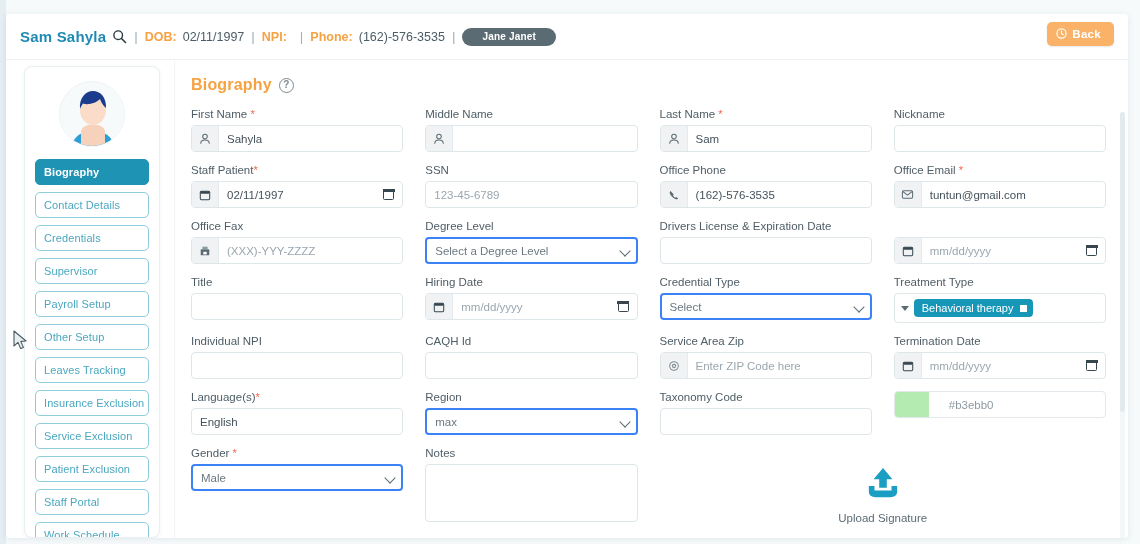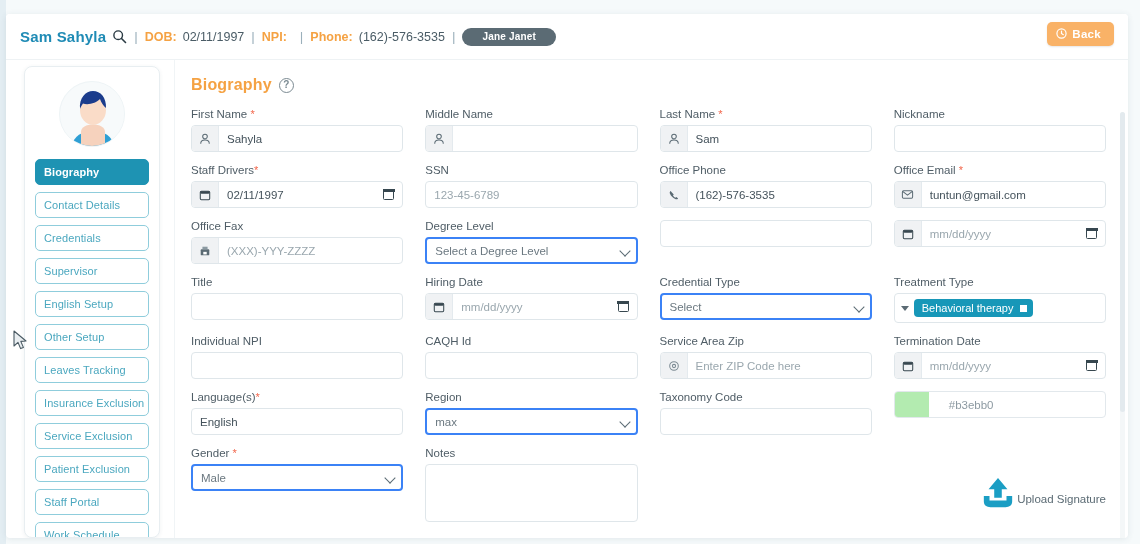--- a/index.html
+++ b/index.html
@@ -271,22 +271,22 @@
     border-radius: 4px;
     resize: none;
     font-family: "Liberation Sans", sans-serif;
     font-size: 11.5px;
     padding: 6px 8px;
     color: #44525b;
     outline: none;
   }
   .upload-block {
     grid-column: span 2;
-    display: flex; 
-    align-items: center; justify-content: flex-end;
+    display: flex; flex-direction: column;
+    align-items: center; justify-content: center;
     padding-top: 6px;
   }
   .up-caption { font-size: 11.5px; color: #5b6b74; margin-top: 7px; }
   .cursor-arrow { position: absolute; left: 13px; top: 330px; pointer-events: none; }
   .scroll-track {
     position: absolute;
     right: 3px; top: 52px;
     width: 5px; height: 466px;
     background: #f4f7f8;
     border-radius: 3px;
@@ -350,21 +350,21 @@
               <ellipse cx="33" cy="28" rx="13" ry="15" fill="#fadcc8"></ellipse>
               <path d="M20 27c-1-11 5.5-18 13-18s13.5 6.5 13 17c-2.5-2-5-6-6-9-3.5 4-12 6.5-17 4.5-1.5 2-2.5 4-3 5.5z" fill="#1b3c8c"></path>
             </svg>
           </div>
         </div>
         <div id="nav-list">
             <button class="nav-item active">Biography</button>
             <button class="nav-item">Contact Details</button>
             <button class="nav-item">Credentials</button>
             <button class="nav-item">Supervisor</button>
-            <button class="nav-item">English Setup</button>
+            <button class="nav-item">Payroll Setup</button>
             <button class="nav-item">Other Setup</button>
             <button class="nav-item">Leaves Tracking</button>
             <button class="nav-item">Insurance Exclusion</button>
             <button class="nav-item">Service Exclusion</button>
             <button class="nav-item">Patient Exclusion</button>
             <button class="nav-item">Staff Portal</button>
             <button class="nav-item">Work Schedule</button>
           </div>
       </div>
 
@@ -413,21 +413,21 @@
             </div>
           </div>
           <div class="fld">
             <label class="flabel">Nickname</label>
             <div class="inp-group">
               <input class="inp" value="" style="">
             </div>
           </div>
 
           <div class="fld">
-            <label class="flabel"><span>Staff Drivers</span><span class="req">*</span></label>
+            <label class="flabel"><span>Staff Patient</span><span class="req">*</span></label>
             <div class="inp-group date-box">
               <span class="inp-ic">
                   <svg width="12" height="12" viewBox="0 0 14 14">
                     <rect x="1.5" y="2.5" width="11" height="10" rx="1.3" fill="none" stroke="#37474f" stroke-width="1.2"></rect>
                     <rect x="1.5" y="2.5" width="11" height="3" rx="1.3" fill="#37474f"></rect>
                   </svg>
                 </span>
               <input class="inp" value="02/11/1997" style="">
               <span class="date-cal"></span>
             </div>
@@ -477,20 +477,21 @@
           </div>
           <div class="fld">
             <label class="flabel">Degree Level</label>
             <div class="sel-wrap">
               <select class="sel">
                 <option>Select a Degree Level</option>
               </select>
             </div>
           </div>
           <div class="fld span-2">
+            <label class="flabel">Drivers License &amp; Expiration Date</label>
             <div style="display:flex; gap:22px;">
               <div class="inp-group" style="flex:1;">
                 <input class="inp" value="" style="">
               </div>
               <div class="inp-group date-box" style="flex:1;">
                 <span class="inp-ic">
                     <svg width="12" height="12" viewBox="0 0 14 14">
                       <rect x="1.5" y="2.5" width="11" height="10" rx="1.3" fill="none" stroke="#37474f" stroke-width="1.2"></rect>
                       <rect x="1.5" y="2.5" width="11" height="3" rx="1.3" fill="#37474f"></rect>
                     </svg>

